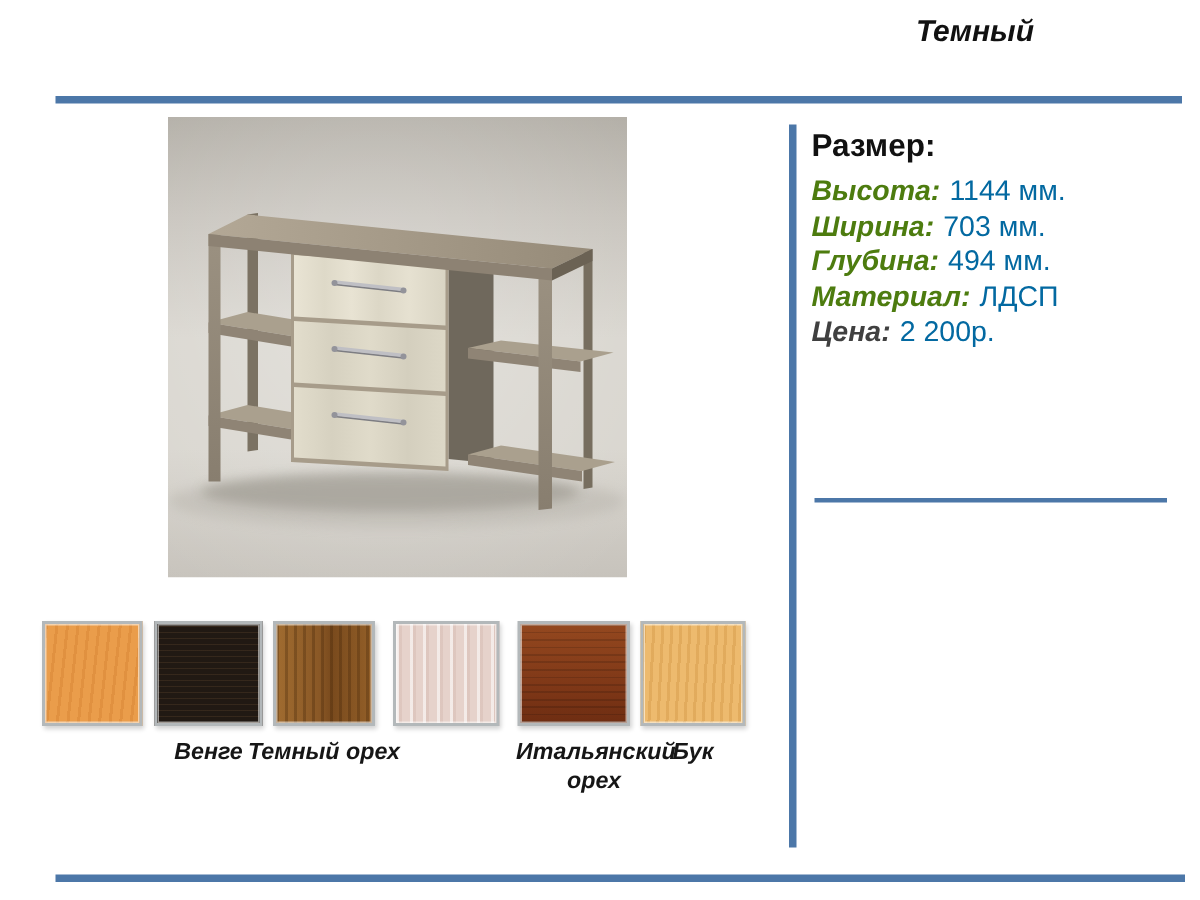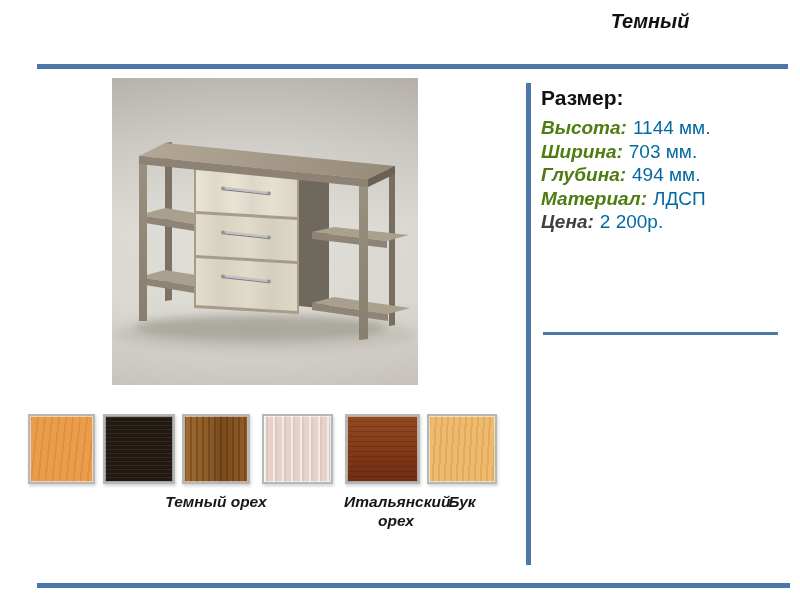--- a/index.html
+++ b/index.html
@@ -187,17 +187,18 @@
     </div>
   </div>
 
   <div class="swatch sw-0"></div>
   <div class="swatch sw-1"></div>
   <div class="swatch sw-2"></div>
   <div class="swatch sw-3"></div>
   <div class="swatch sw-4"></div>
   <div class="swatch sw-5"></div>
 
+  <div class="swatch-label lbl-1">Венге</div>
   <div class="swatch-label lbl-2">Темный орех</div>
   <div class="swatch-label lbl-4">Итальянский орех</div>
   <div class="swatch-label lbl-5">Бук</div>
 
 </div>
 
 </body></html>

